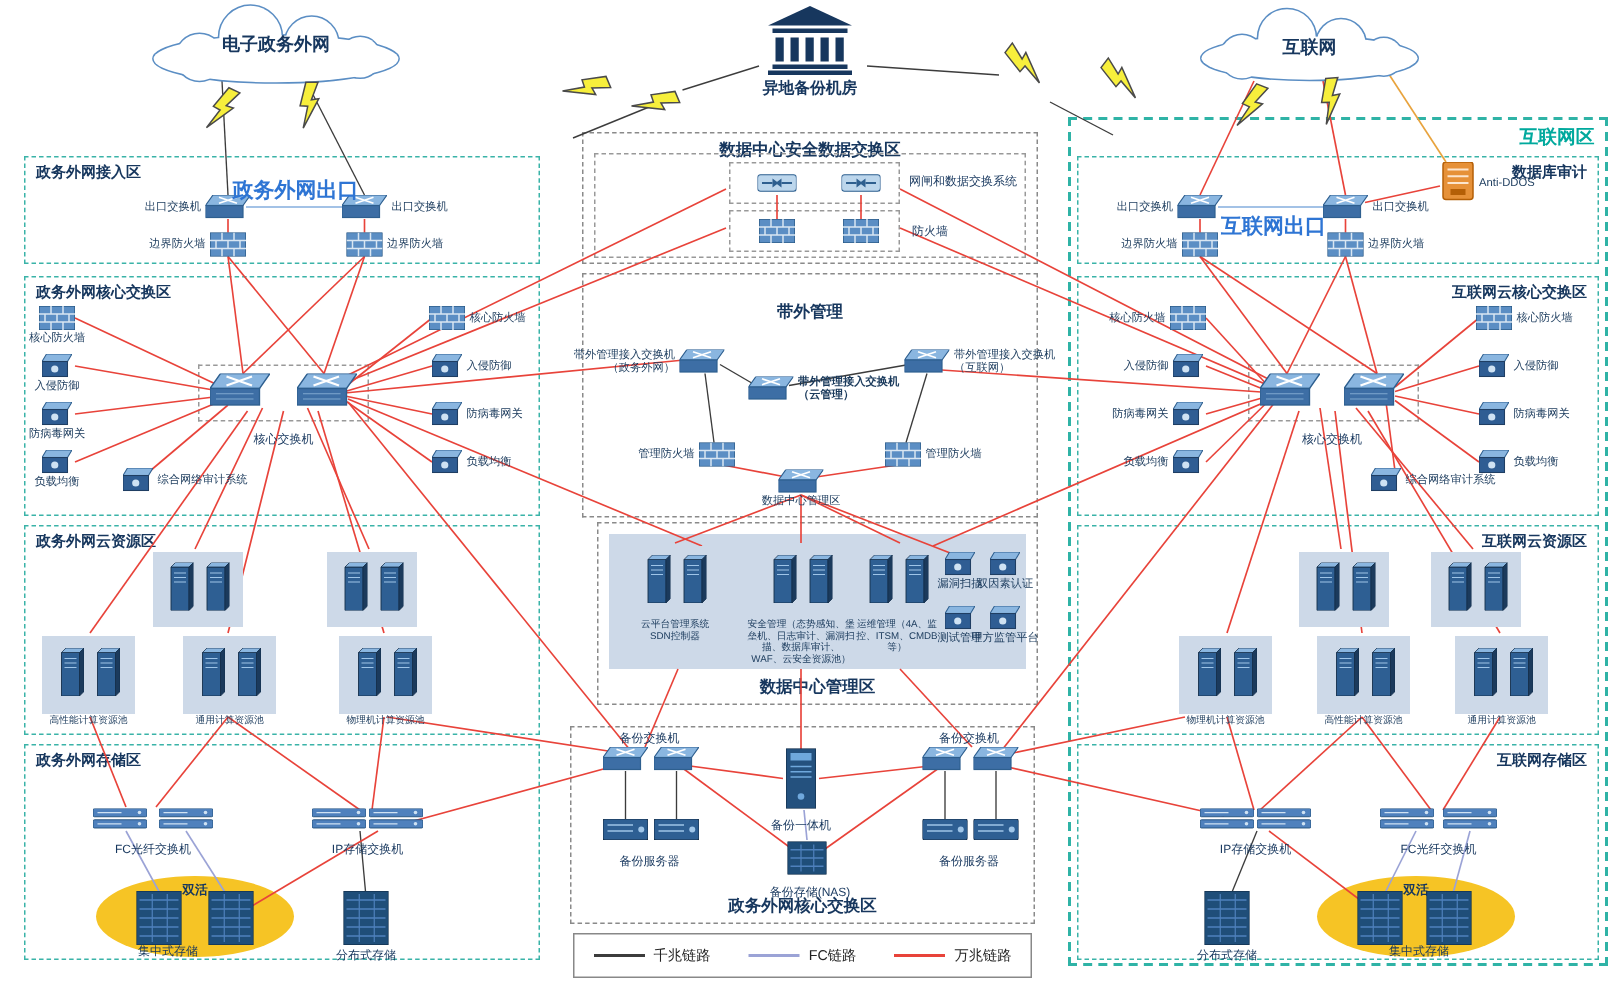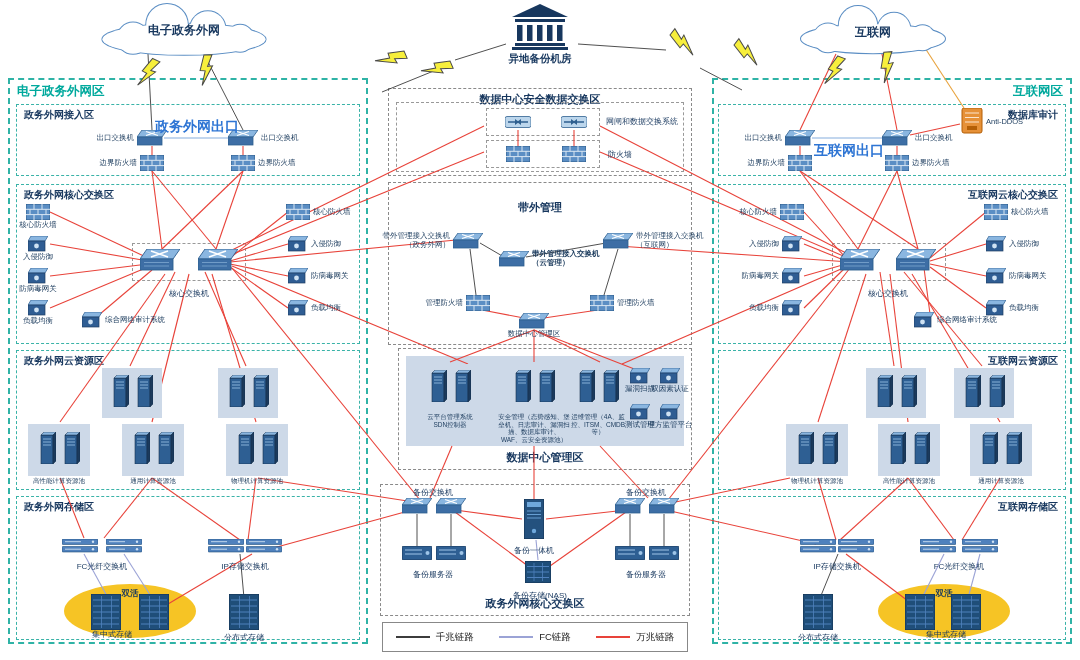--- a/index.html
+++ b/index.html
@@ -34,23 +34,20 @@
 .cluster .clabel{position:absolute;top:100%;margin-top:1px;left:50%;transform:translateX(-50%);font-size:6.5px;color:#1a3a5c;text-align:center;width:max-content;line-height:1.18;white-space:pre-line}
 .cloudlabel{position:absolute;z-index:4;transform:translate(-50%,-50%);font-weight:bold;color:#17375e;font-size:12px;white-space:nowrap}
 .legend{position:absolute;border:1px solid #888;z-index:3;display:flex;align-items:center;justify-content:space-around;background:#fff}
 .legend .li{display:flex;align-items:center;gap:6px;font-size:9.5px;color:#222}
 .legend .sample{display:inline-block;width:34px;height:0;border-top:2px solid #333}
 </style>
 </head>
 <body>
 
 <div id="canvas">
-    <div class="zone z-outer" style="left: 8px; top: 78px; width: 360px; height: 566px;">
-      <div class="zlabel lp-tl">电子政务外网区</div>
-    </div>
     <div class="zone z-outer" style="left: 712px; top: 78px; width: 360px; height: 566px;">
       <div class="zlabel lp-tr">互联网区</div>
     </div>
     <div class="zone z-sub" style="left: 16px; top: 184px; width: 344px; height: 160px;">
       <div class="zlabel lp-tl">政务外网核心交换区</div>
     </div>
     <div class="zone z-sub" style="left: 16px; top: 104px; width: 344px; height: 72px;">
       <div class="zlabel lp-tl">政务外网接入区</div>
     </div>
     <div class="zone z-sub" style="left: 16px; top: 350px; width: 344px; height: 140px;">

